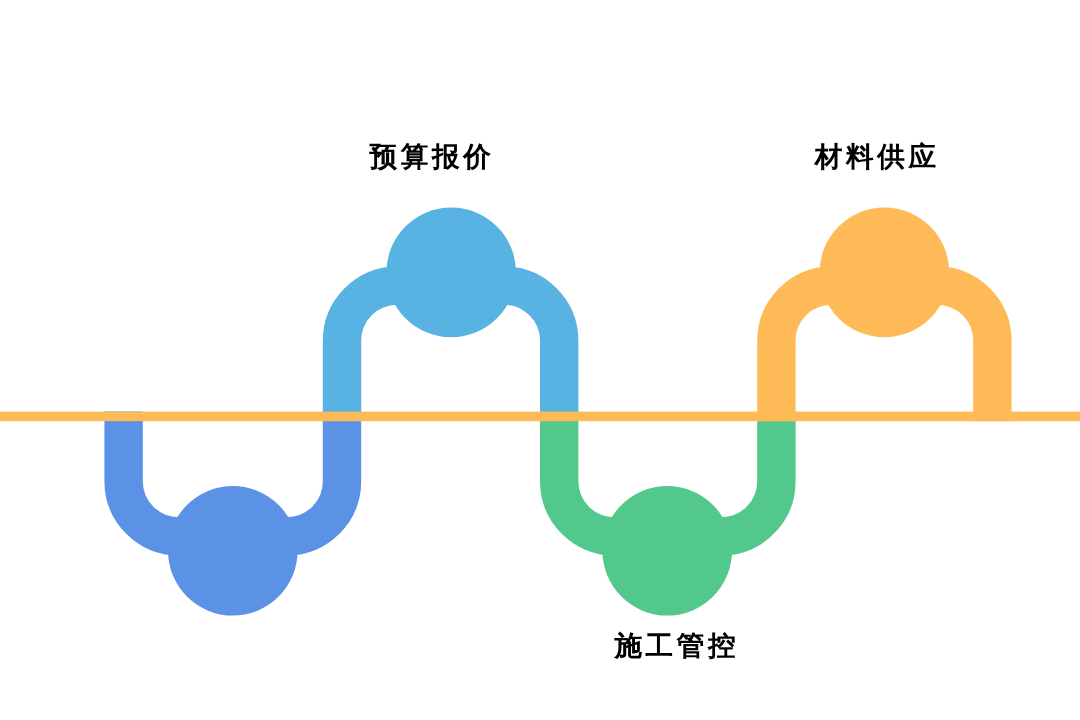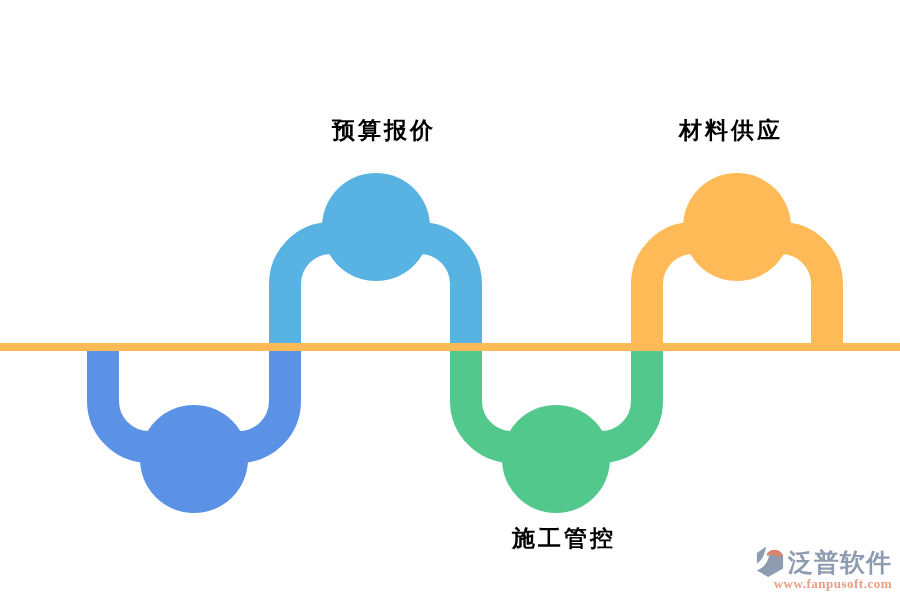--- a/index.html
+++ b/index.html
@@ -73,32 +73,21 @@
     <path d="M 647 351 L 647 284 A 46 46 0 0 1 693 238 L 781 238 A 46 46 0 0 1 827 284 L 827 351" fill="none" stroke-width="32" stroke-linecap="butt" stroke="#fdba57"></path>
 
     <rect x="0" y="343" width="900" height="8" fill="#fdba57"></rect>
 
     <circle cx="376" cy="227" r="54" fill="#58b3e2"></circle>
     <circle cx="737" cy="227" r="54" fill="#fdba57"></circle>
     <circle cx="194" cy="459" r="54" fill="#5b92e5"></circle>
     <circle cx="556" cy="459" r="54" fill="#52c88d"></circle>
   </svg>
 
-  <div class="node-label" style="left:384px; top:117px">预算报价</div>
+  <div class="node-label" style="left:360px; top:117px">预算报价</div>
 
   <div class="node-label" style="left:731px; top:117px">材料供应</div>
 
 
   <div class="node-label" style="left:564px; top:525px">施工管控</div>
 
-  <div class="logo">
-    <div class="logo-row">
-      <svg width="30" height="33" viewBox="0 0 32 34">
-        <path d="M12 1 L2 8 L2 19 C6.5 16.5 9.5 12 12 1 Z" fill="#8e9cb2"></path>
-        <path d="M16.5 5.5 C14 18 9 24.5 2 26.5 L14 33.5 L30 24.5 L30 10 L22 5 C20 5 18 5 16.5 5.5 Z" fill="#8e9cb2"></path>
-        <path d="M12.5 8.5 C18 2.5 25.5 3.5 29.5 9 L25 13.5 C21.5 8.5 16.5 8.5 13.5 11.5 Z" fill="#d9856b"></path>
-      </svg>
-      <span class="logo-name">泛普软件</span>
-    </div>
-    <div class="logo-url">www.fanpusoft.com</div>
-  </div>
 
 </div>
 
 </body></html>

